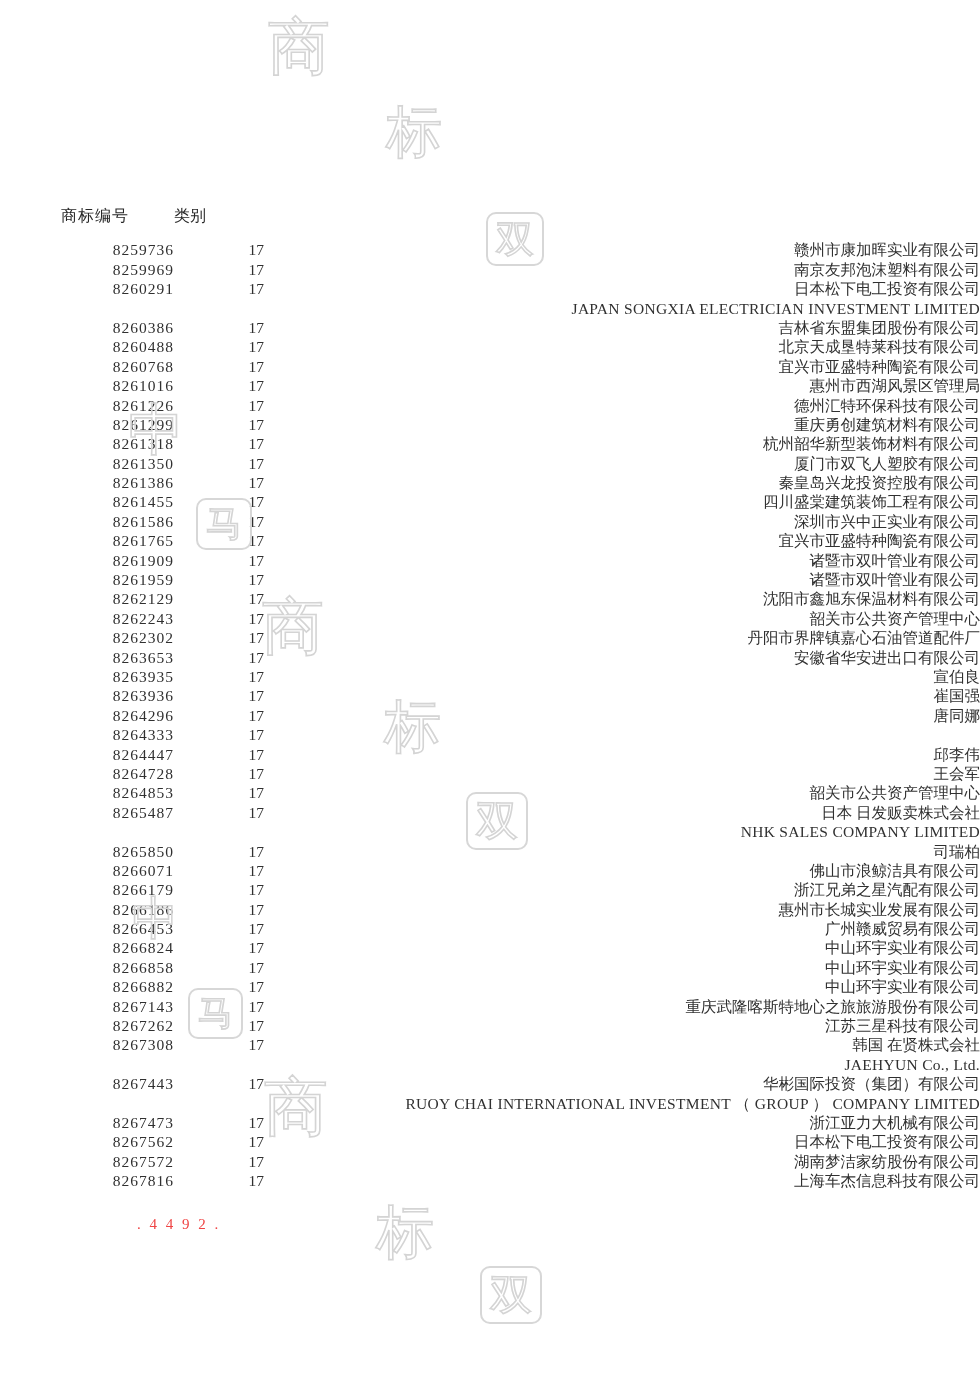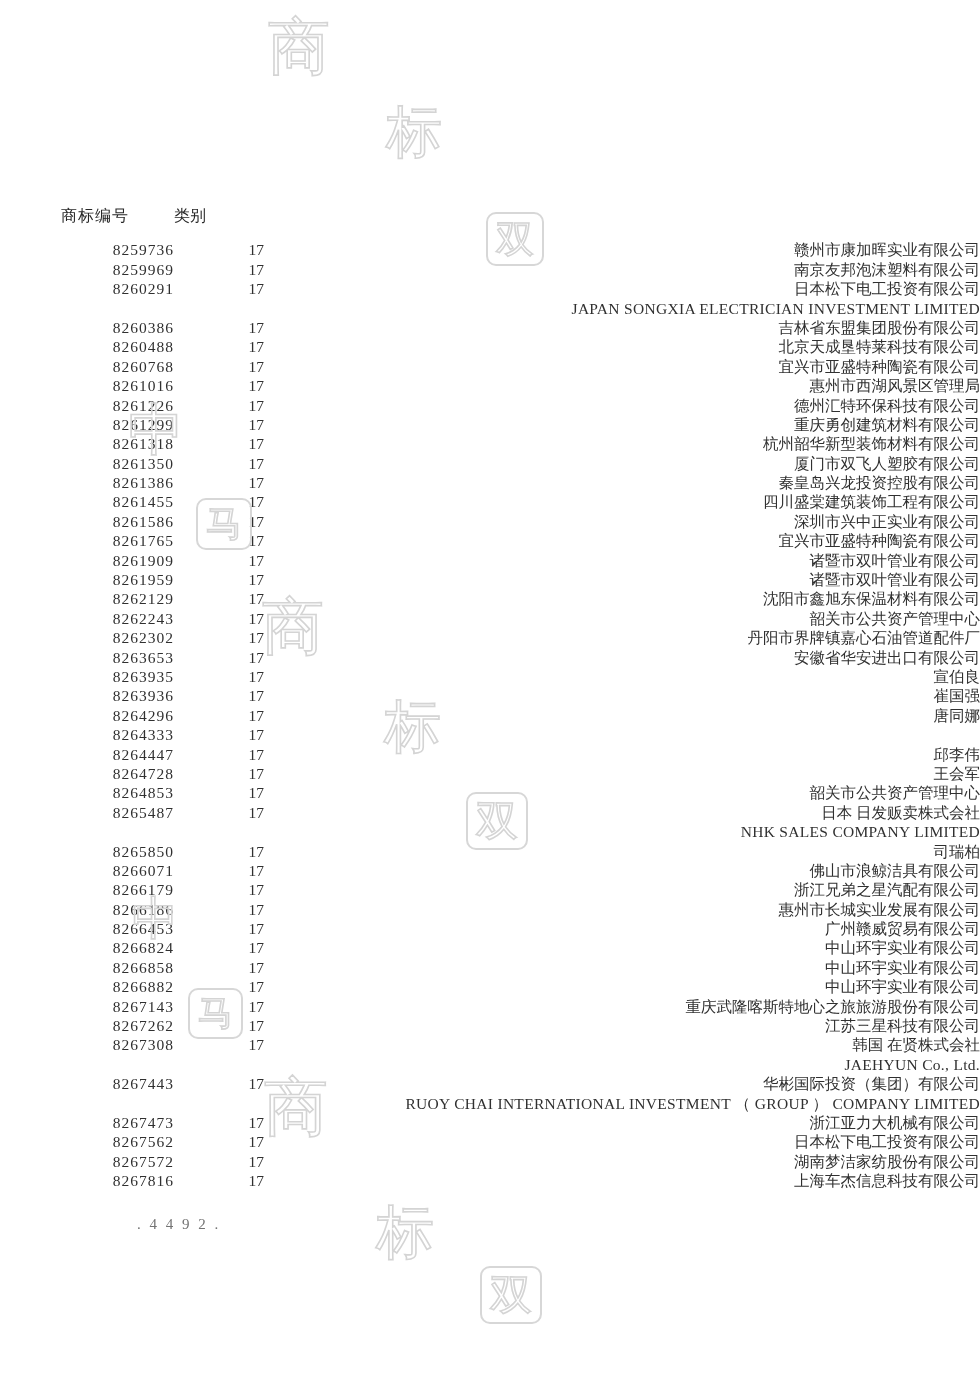--- a/index.html
+++ b/index.html
@@ -17,21 +17,21 @@
   .thead .c3{letter-spacing:3px;}
   .row{height:19.4px;text-align:right;}
   .row span{font-size:15.5px;line-height:19.4px;white-space:nowrap;color:#303030;}
   .c1{width:113px;letter-spacing:1px;}
   .c2{width:90px;}
   .c3{flex:1;}
   .latin{letter-spacing:0.3px;font-size:15px;}
 
   .footer{
     position:absolute;left:137px;top:1216px;z-index:1;
-    font-size:15px;letter-spacing:2.5px;color:#737373;
+    font-size:15px;letter-spacing:2.5px;color:#ef4444;
   }
 
   .watermark-layer{position:absolute;inset:0;z-index:2;pointer-events:none;}
   .wm{
     position:absolute;line-height:1;
     color:transparent;
     -webkit-text-stroke:1.6px #d4d4d4;
     text-stroke:1.6px #d4d4d4;
     font-family:"Liberation Serif","DejaVu Serif",serif;
   }

